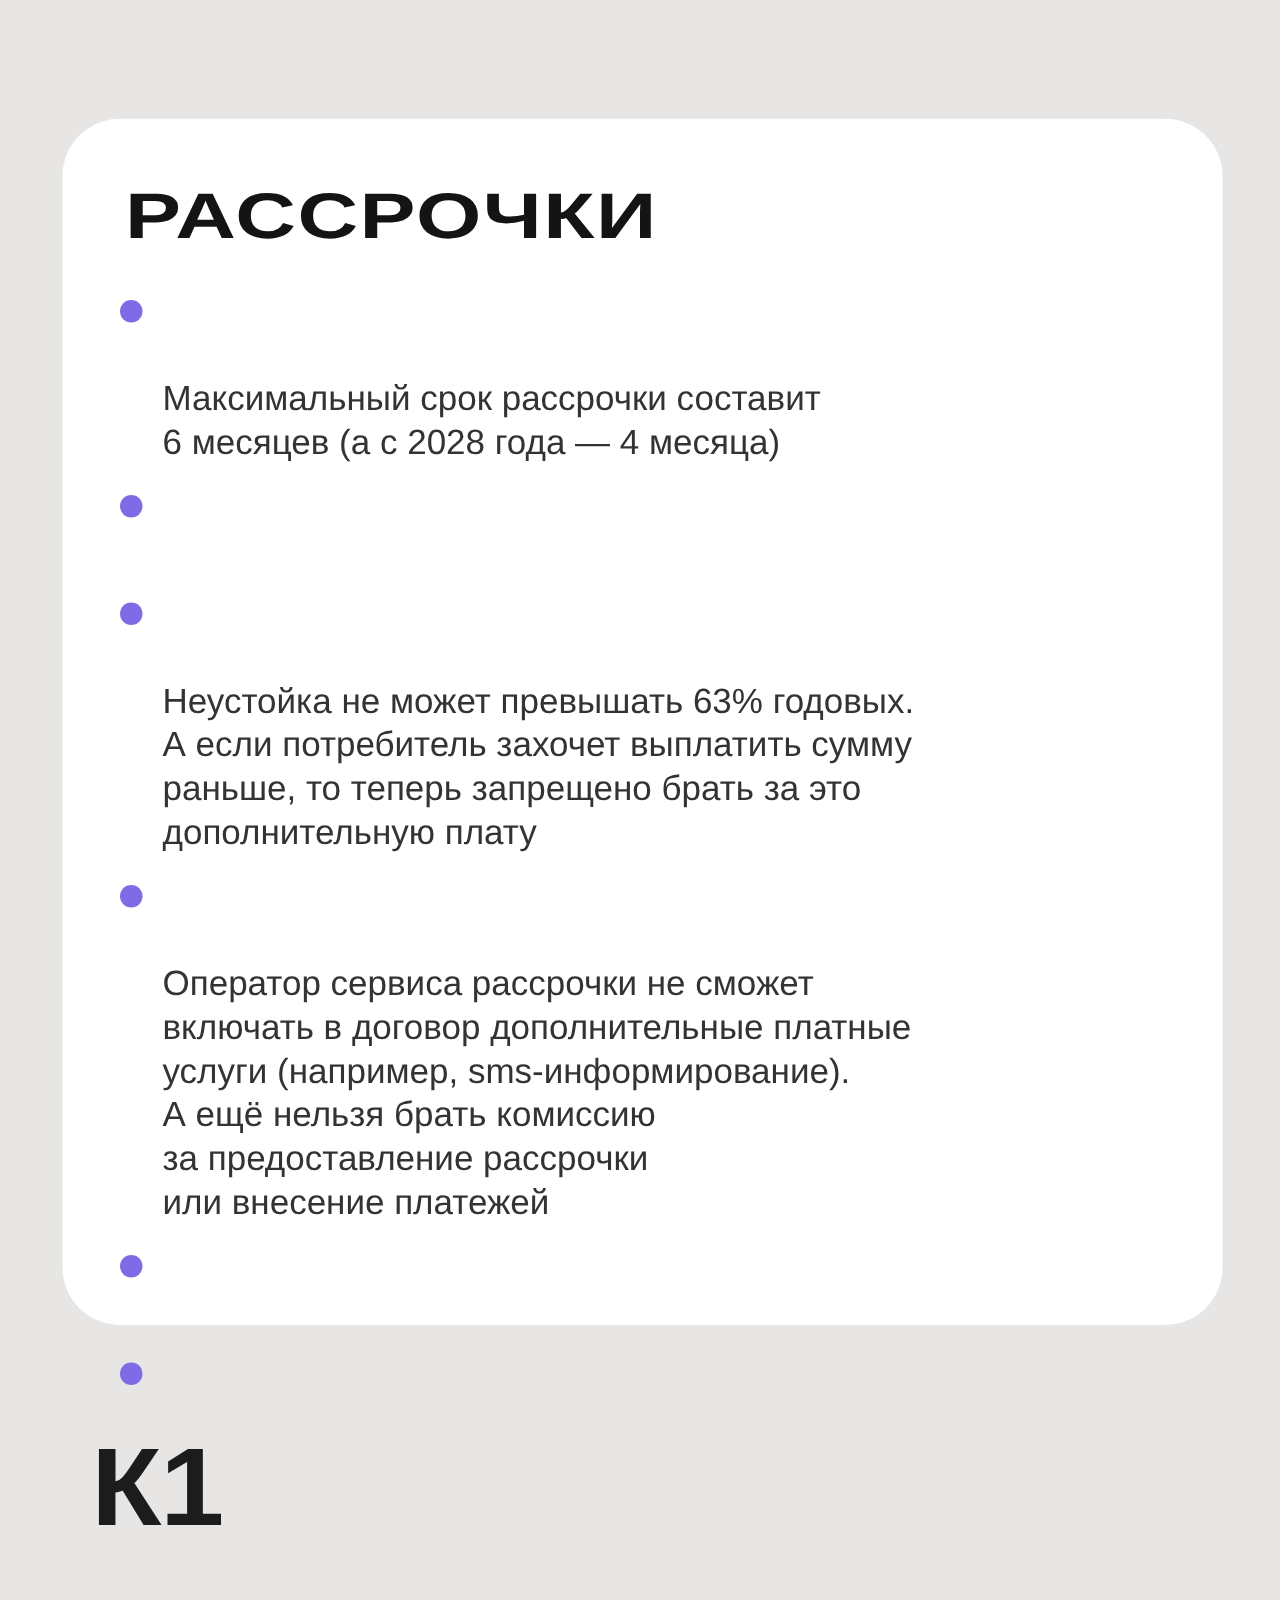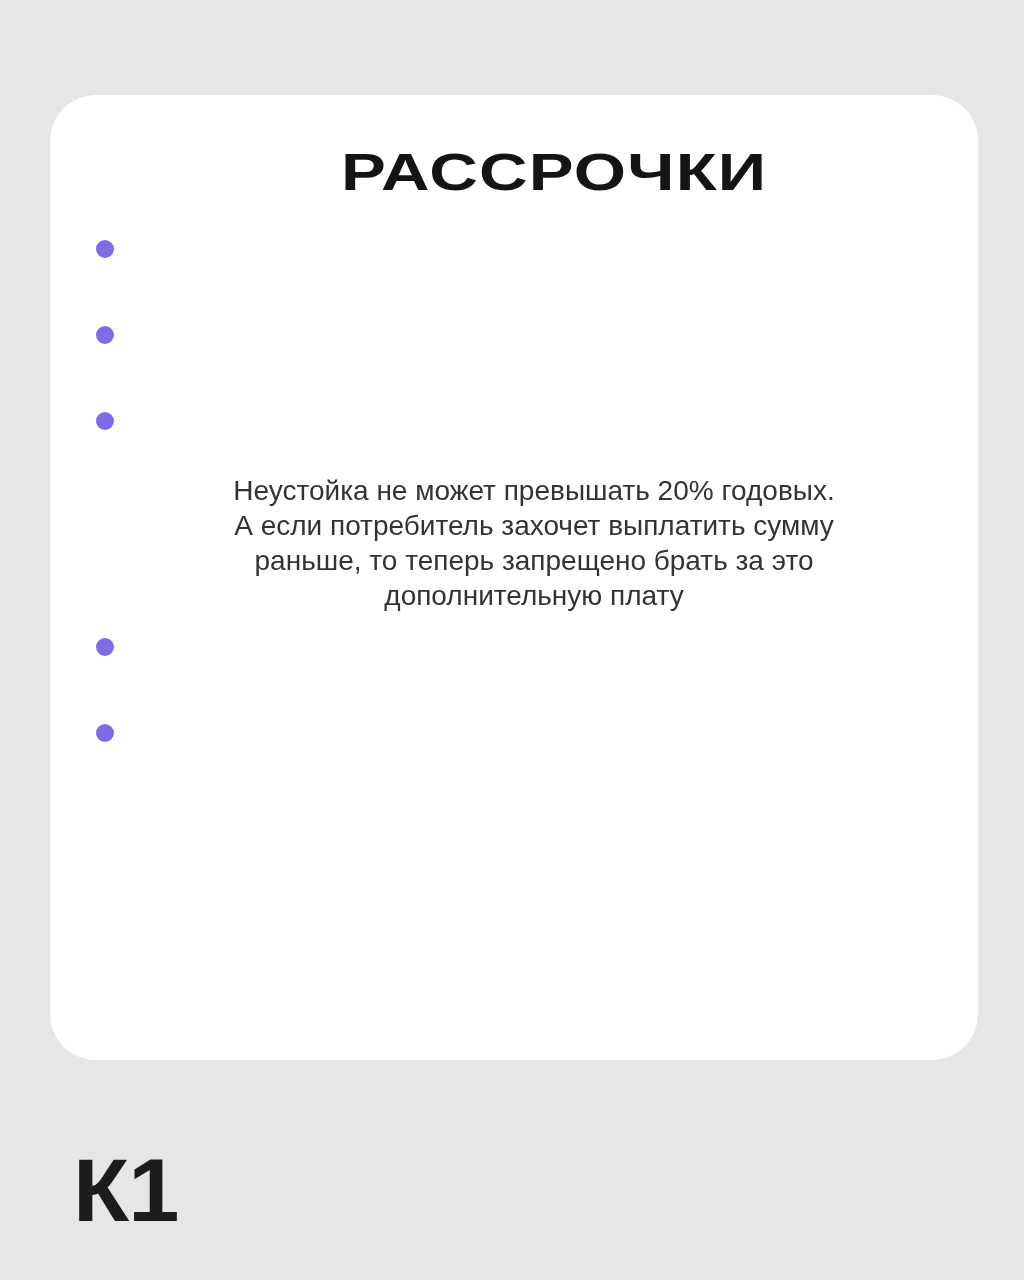--- a/index.html
+++ b/index.html
@@ -17,21 +17,20 @@
   .card {
     position: absolute;
     left: 50px;
     top: 95px;
     width: 928px;
     height: 965px;
     background: #ffffff;
     border-radius: 46px;
     box-sizing: border-box;
     padding: 50px 40px 40px 46px;
-    text-align: center;
   }
   .title {
     display: inline-block;
     margin: 0 0 30px 4px;
     font-size: 56px;
     font-weight: 900;
     line-height: 1;
     letter-spacing: 1px;
     color: #141414;
     transform: scaleX(1.2) scaleY(0.92);
@@ -79,30 +78,41 @@
 </style>
 </head>
 <body>
 
 <div class="card">
   <h1 class="title">РАССРОЧКИ</h1>
 
   <ul class="bullet-list">
     <li class="bullet-item">
       <span class="bullet-dot"></span>
+      <span>Максимальный срок рассрочки составит
+6 месяцев (а с 2028 года — 4 месяца)</span>
     </li>
     <li class="bullet-item">
       <span class="bullet-dot"></span>
     </li>
     <li class="bullet-item">
       <span class="bullet-dot"></span>
-      <span>Неустойка не может превышать 20% годовых.
+      <span>Неустойка не может превышать 63% годовых.
 А если потребитель захочет выплатить сумму
 раньше, то теперь запрещено брать за это
 дополнительную плату</span>
+    </li>
+    <li class="bullet-item">
+      <span class="bullet-dot"></span>
+      <span>Оператор сервиса рассрочки не сможет
+включать в договор дополнительные платные
+услуги (например, sms-информирование).
+А ещё нельзя брать комиссию
+за предоставление рассрочки
+или внесение платежей</span>
     </li>
     <li class="bullet-item">
       <span class="bullet-dot"></span>
     </li>
     <li class="bullet-item">
       <span class="bullet-dot"></span>
       
     </li>
   </ul>
 </div>

